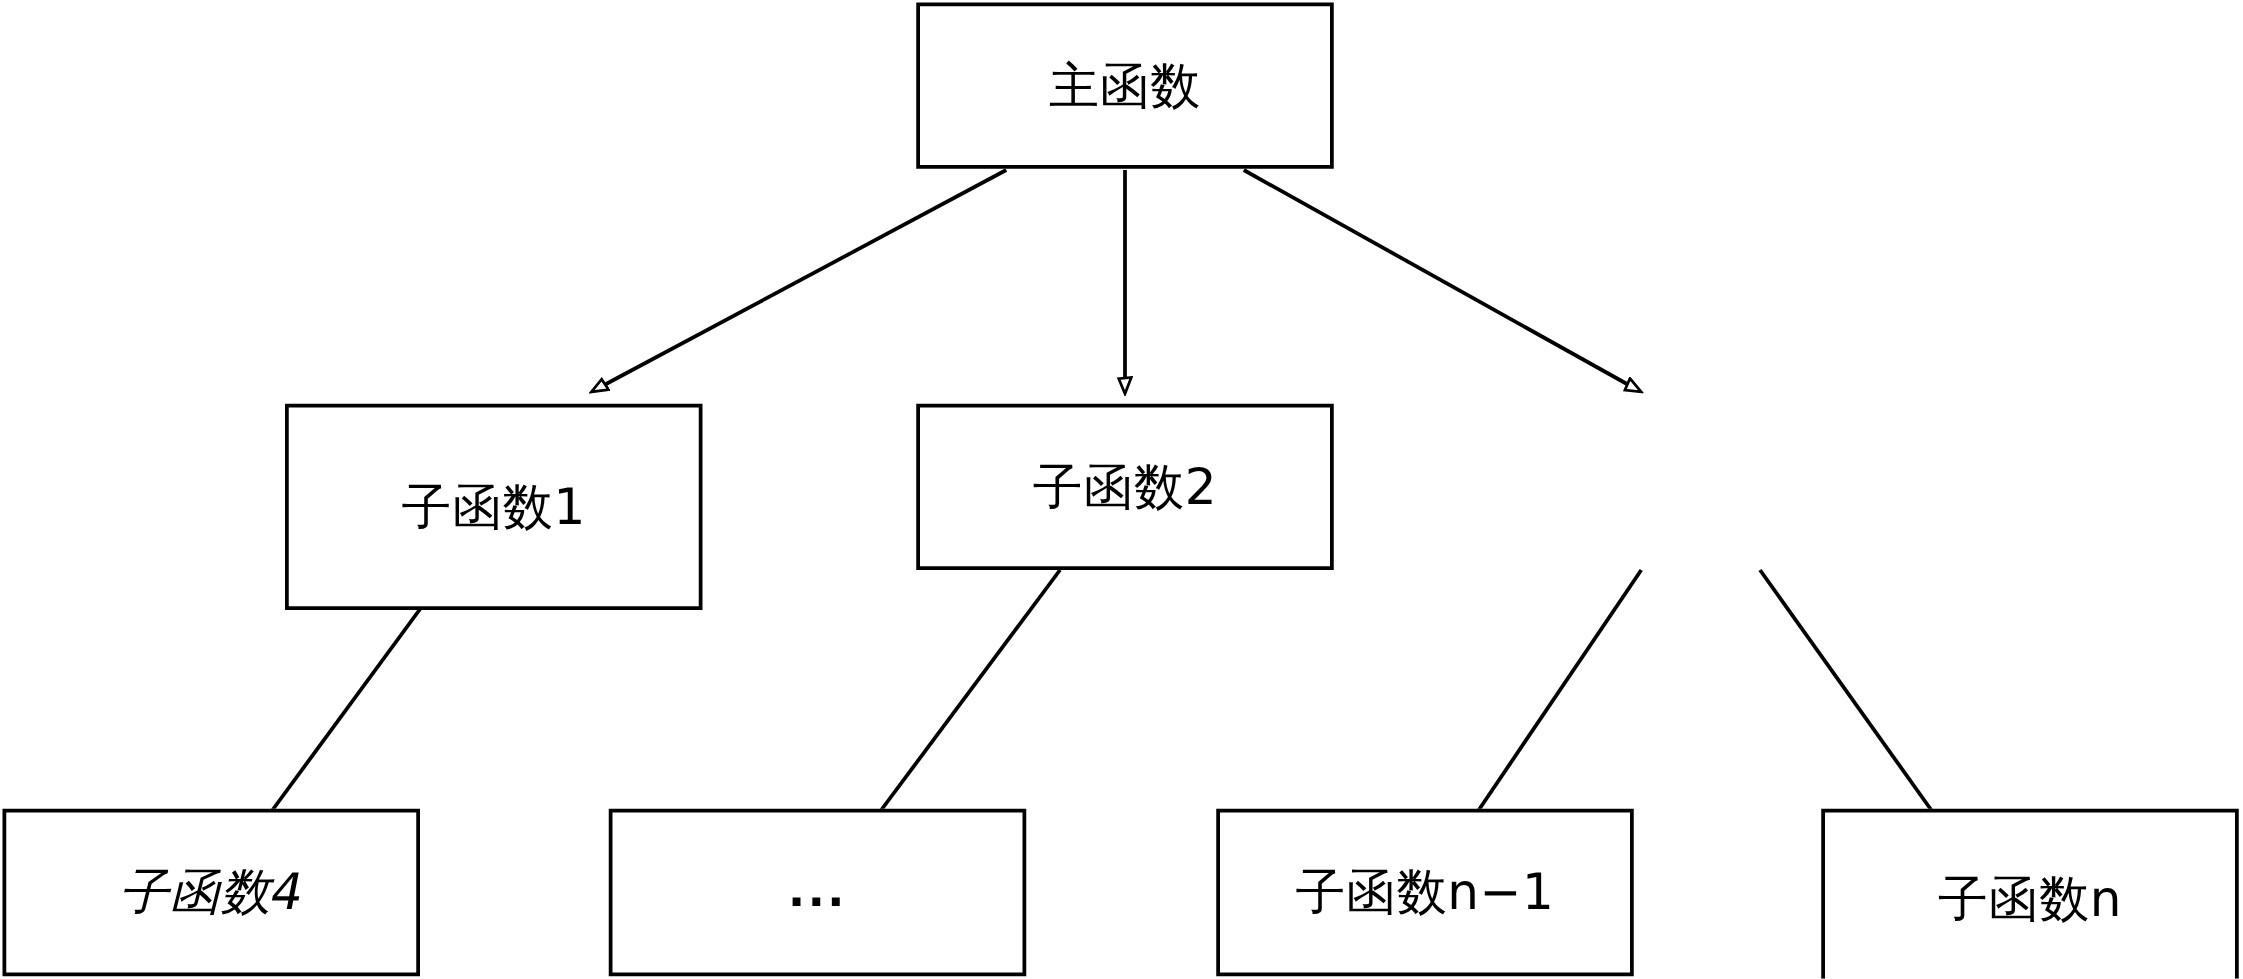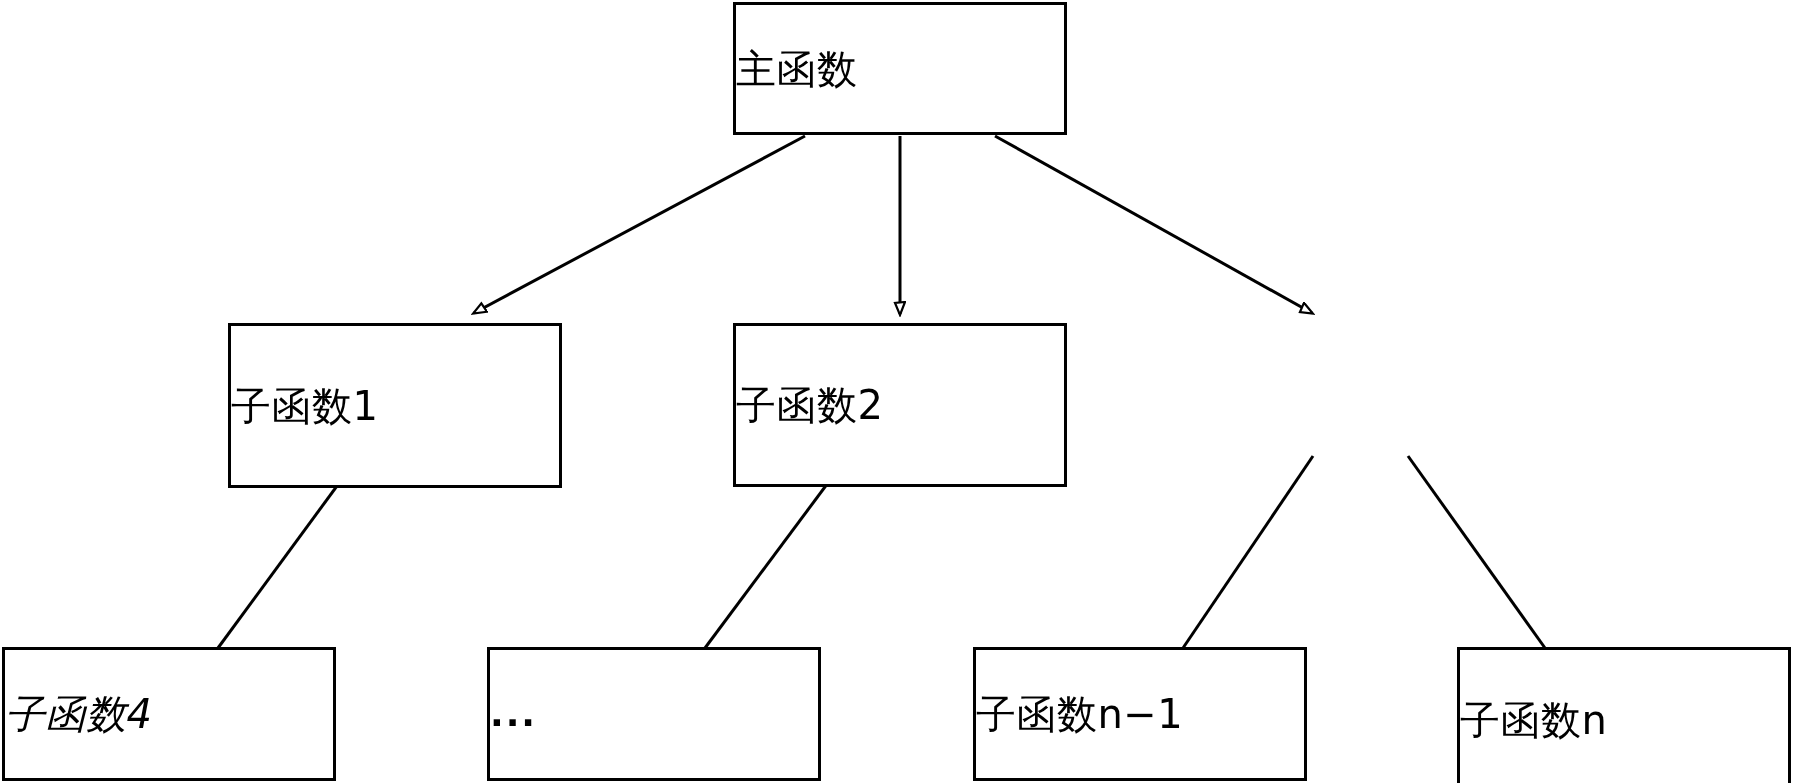--- a/index.html
+++ b/index.html
@@ -25,40 +25,41 @@
     width: 1794px;
     height: 783px;
   }
   .node-box {
     position: absolute;
     box-sizing: border-box;
     border: 3px solid #000000;
     background: #ffffff;
     display: flex;
     align-items: center;
+    justify-content: center;
     z-index: 2;
   }
   .node-label {
     font-family: "DejaVu Sans", "Liberation Sans", sans-serif;
     font-size: 40px;
     line-height: 1;
     color: #000000;
     letter-spacing: 0.5px;
     white-space: nowrap;
     user-select: none;
   }
   .node-label.ellipsis {
     font-size: 36px;
     letter-spacing: 2px;
     font-weight: 700;
   }
   
   #node-main      { left: 733px;  top: 2px;   width: 334px; height: 133px; }
   #node-sub1      { left: 228px;  top: 323px; width: 334px; height: 165px; }
-  #node-sub2      { left: 733px;  top: 323px; width: 334px; height: 164px; }
+  #node-sub2      { left: 733px;  top: 323px; width: 334px; height: 133px; }
   #node-sub3      { left: 1215px; top: 323px; width: 334px; height: 133px; }
   #node-sub4      { left: 2px;    top: 647px; width: 334px; height: 134px; font-style: italic; }
   #node-ellipsis  { left: 487px;  top: 647px; width: 334px; height: 134px; }
   #node-subn1     { left: 973px;  top: 647px; width: 334px; height: 134px; }
   #node-subn      { left: 1457px; top: 647px; width: 334px; height: 146px; }
 </style>
 </head>
 <body>
 
 <div id="diagram-root">

